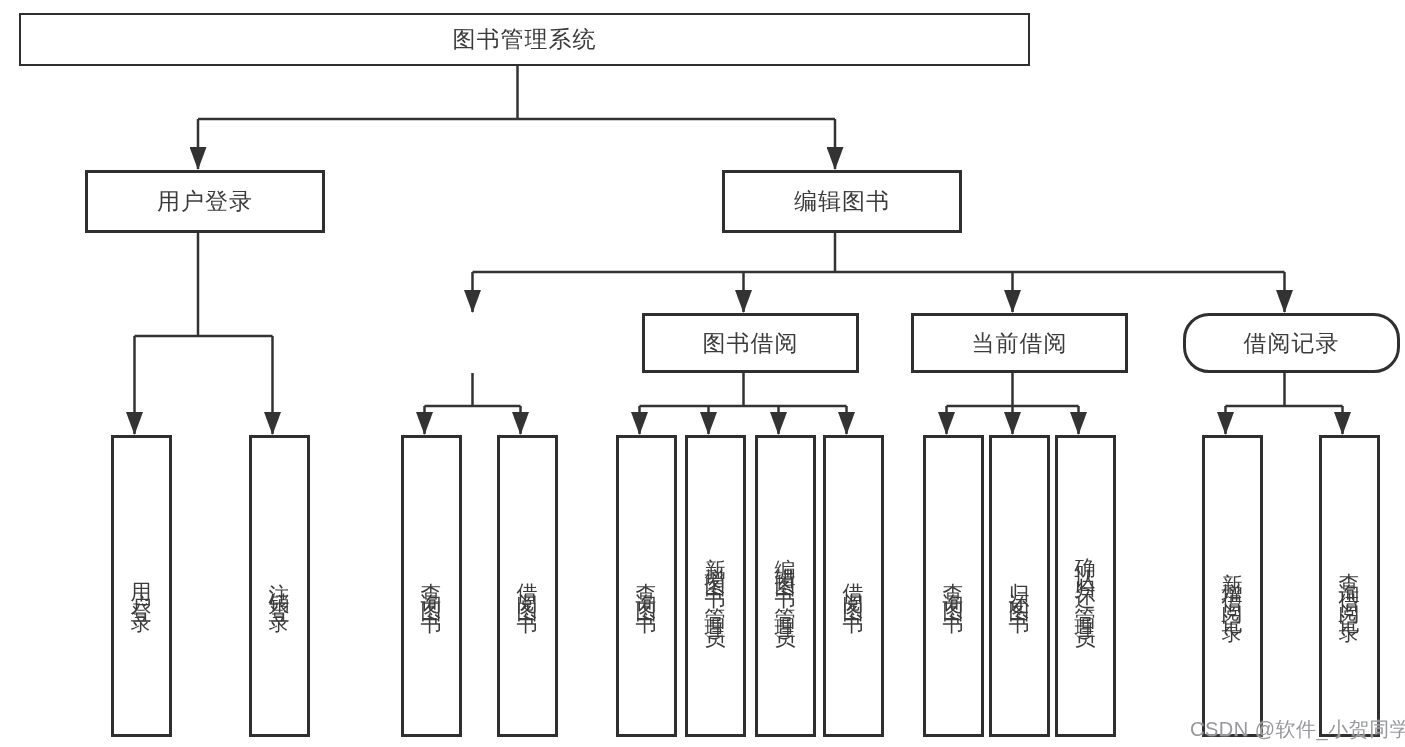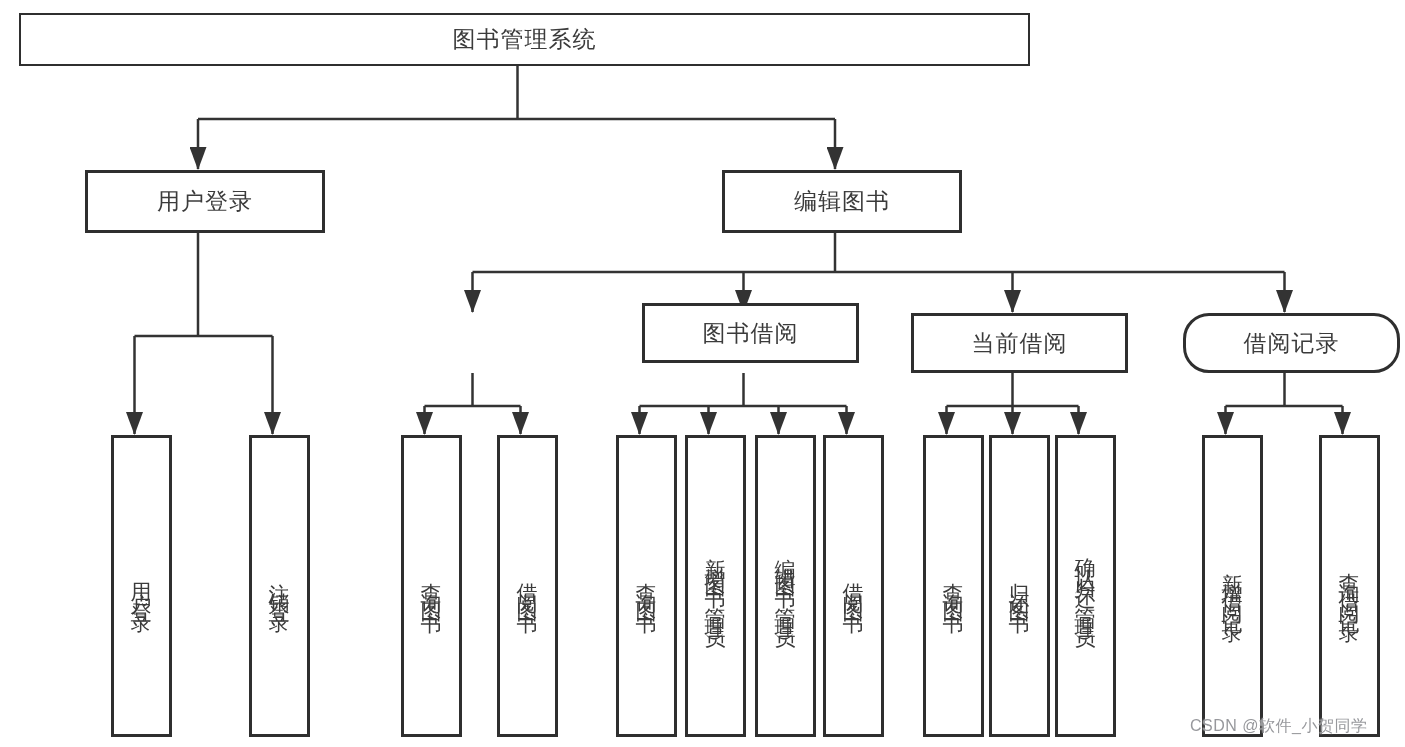--- a/index.html
+++ b/index.html
@@ -30,21 +30,21 @@
     text-orientation:mixed;
     font-size:21px;
     line-height:1;
     letter-spacing:10px;
     white-space:nowrap;
   }
   .watermark{
     position:absolute;
     left:1190px;top:716px;
     width:210px;
-    font-size:16px;
+    font-size:20px;
     color:#97989c;
     letter-spacing:0.5px;
     white-space:nowrap;
     text-shadow:0 0 2px #ffffff;
     z-index:5;
   }
 </style>
 </head>
 <body>
 
@@ -110,21 +110,21 @@
       <line x1="1225.5" y1="406" x2="1225.5" y2="434" marker-end="url(#arrow)"></line>
       <line x1="1342.5" y1="406" x2="1342.5" y2="434" marker-end="url(#arrow)"></line>
     </g>
   </svg>
 
   <div class="box root" style="left:12px;top:13px;width:1011px;height:53px;">图书管理系统</div>
 
   <div class="box" style="left:78px;top:170px;width:240px;height:63px;">用户登录</div>
   <div class="box" style="left:715px;top:170px;width:240px;height:63px;">编辑图书</div>
 
-  <div class="box" style="left:635px;top:303px;width:217px;height:60px;">图书借阅</div>
+  <div class="box" style="left:635px;top:313px;width:217px;height:60px;">图书借阅</div>
   <div class="box" style="left:904px;top:313px;width:217px;height:60px;text-align:center;">当前借阅</div>
   <div class="box" style="left:1176px;top:313px;width:217px;height:60px;border-radius:26px;">借阅记录</div>
 
   <div class="box leaf" style="left:104px;top:435px;width:61px;height:302px;">
     <span>用户登录</span>
     </div>
   <div class="box leaf" style="left:242px;top:435px;width:61px;height:302px;">
     <span>注销登录</span>
     </div>
 

